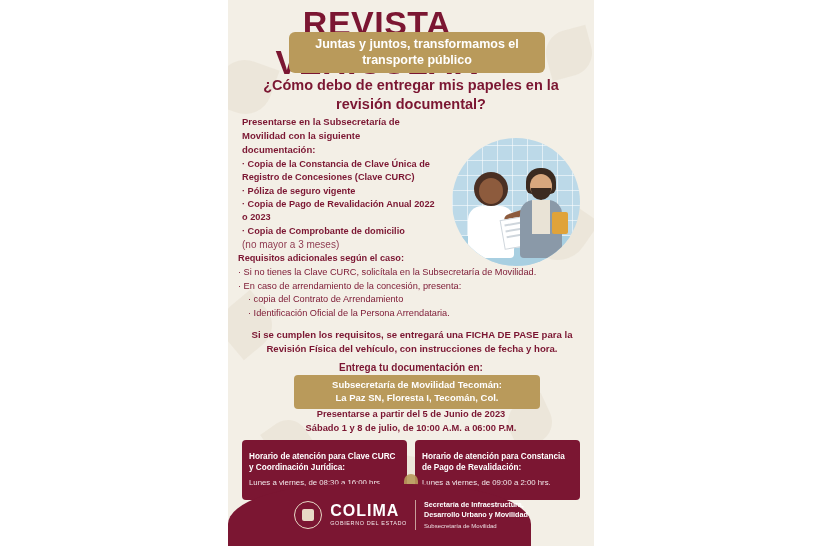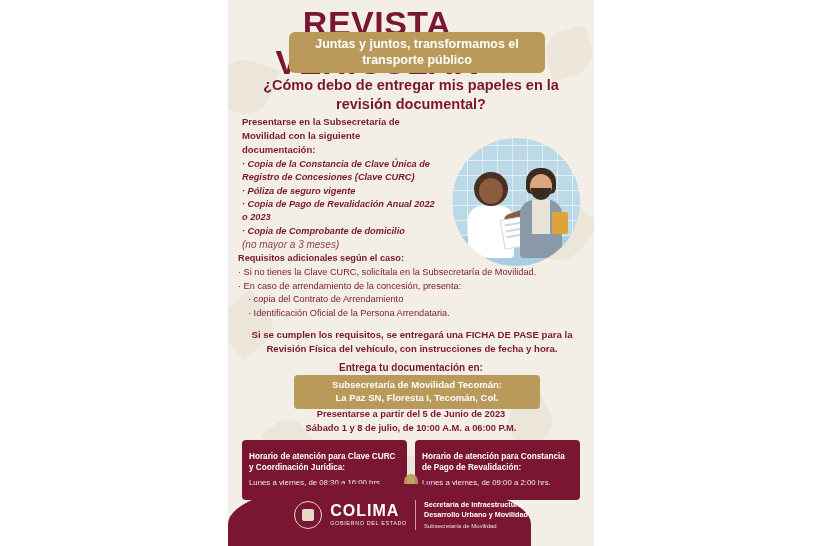--- a/index.html
+++ b/index.html
@@ -70,21 +70,20 @@
     font-size:9.5px;
     font-weight:bold;
     line-height:1.45;
   }
   .doclist{
     position:absolute;left:14px;top:158px;width:200px;
     color:#7b1632;
     font-size:9.2px;
     font-weight:bold;
     line-height:1.45;
-    font-style:italic;
   }
   .doclist .small{
     font-weight:normal;
     font-size:10px;
     opacity:.85;
   }
   
   .illus{
     position:absolute;right:14px;top:138px;
     width:128px;height:128px;border-radius:50%;

